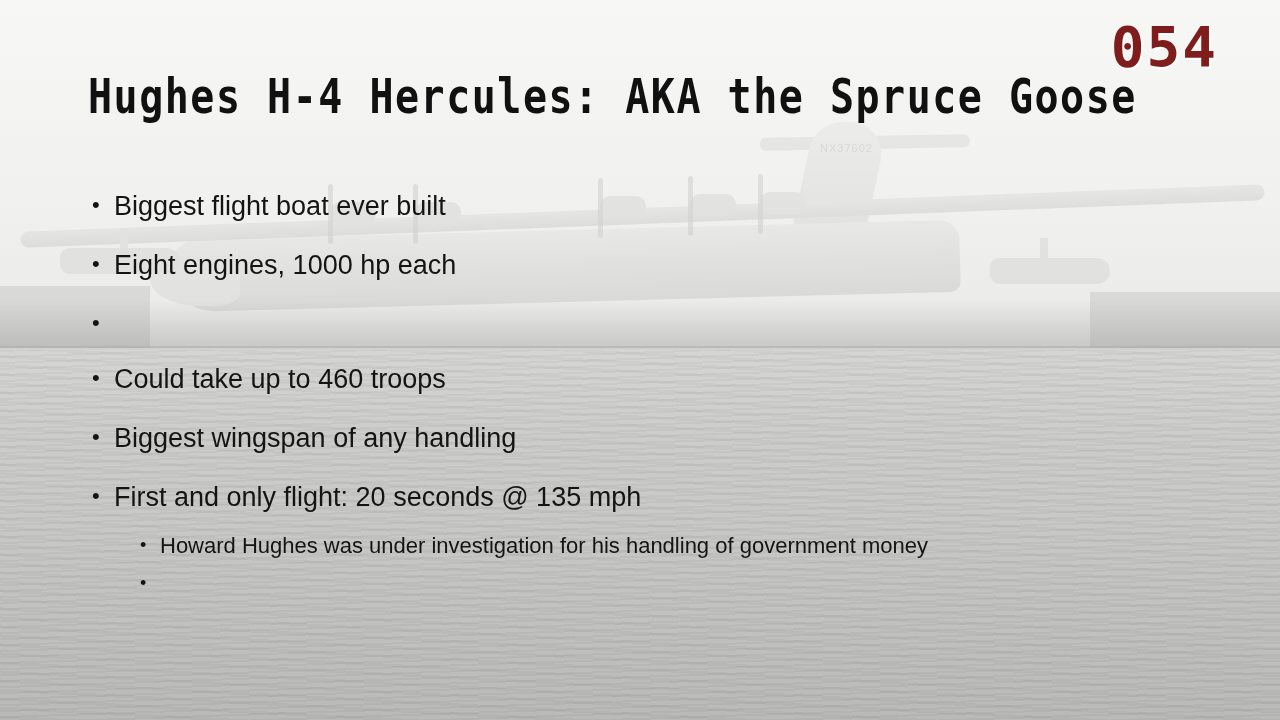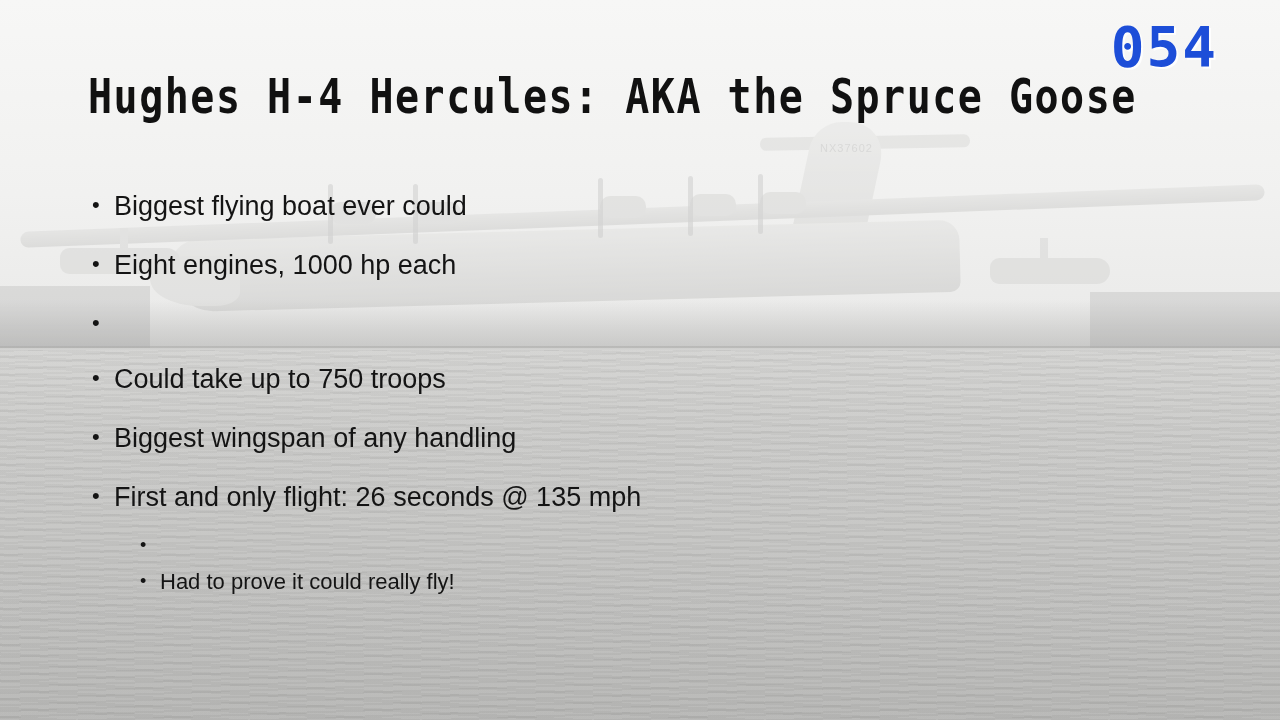--- a/index.html
+++ b/index.html
@@ -149,21 +149,21 @@
   }
 
   .slide-number {
     position: absolute;
     right: 62px;
     top: 14px;
     font-family: "DejaVu Sans Mono", monospace;
     font-size: 56px;
     font-weight: bold;
     letter-spacing: 2px;
-    color: #1d4ed8;
+    color: #7f1d1d;
     text-shadow: 2px 2px 0 rgba(255,255,255,0.85);
   }
 
   .title {
     position: absolute;
     left: 88px;
     top: 68px;
     font-family: "DejaVu Sans Mono", monospace;
     font-size: 40px;
     font-weight: bold;
@@ -255,52 +255,52 @@
   <div class="content">
 
     <div class="slide-number">054</div>
 
     <div class="title">Hughes H-4 Hercules: AKA the  Spruce Goose</div>
 
     <div class="body-list">
 
       <div class="bullet-l1">
         <span class="dot">•</span>
-        <span class="bullet-text">Biggest flying boat ever could</span>
+        <span class="bullet-text">Biggest flight boat ever built</span>
       </div>
 
       <div class="bullet-l1">
         <span class="dot">•</span>
         <span class="bullet-text">Eight engines, 1000 hp each</span>
       </div>
 
       <div class="bullet-l1">
         <span class="dot">•</span>
       </div>
 
       <div class="bullet-l1">
         <span class="dot">•</span>
-        <span class="bullet-text">Could take up to 750 troops</span>
+        <span class="bullet-text">Could take up to 460 troops</span>
       </div>
 
       <div class="bullet-l1">
         <span class="dot">•</span>
         <span class="bullet-text">Biggest wingspan of any handling</span>
       </div>
 
       <div class="bullet-l1">
         <span class="dot">•</span>
-        <span class="bullet-text">First and only flight: 26 seconds @ 135 mph</span>
+        <span class="bullet-text">First and only flight: 20 seconds @ 135 mph</span>
       </div>
 
       <div class="sub-list">
         <div class="bullet-l2">
           <span class="dot">•</span>
+          <span class="bullet-text">Howard Hughes was under investigation for his handling of government money</span>
         </div>
         <div class="bullet-l2">
           <span class="dot">•</span>
-          <span class="bullet-text">Had to prove it could really fly!</span>
         </div>
       </div>
 
     </div>
   </div>
 </div>
 
 </body></html>

